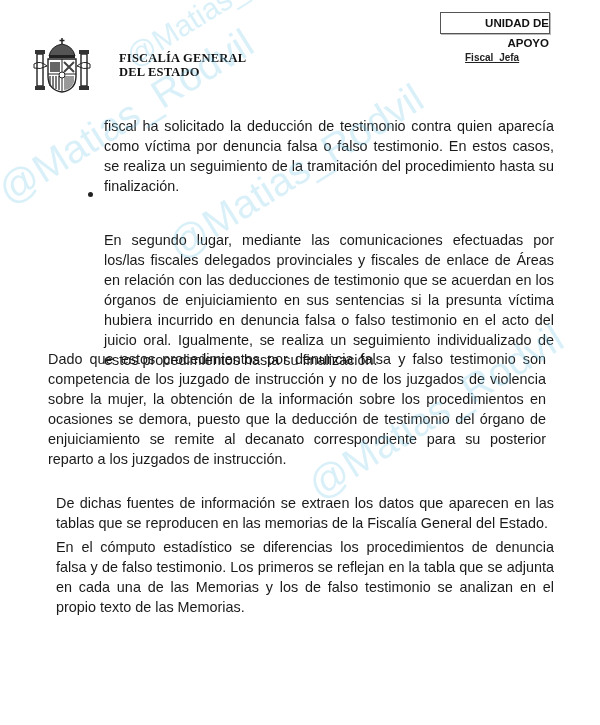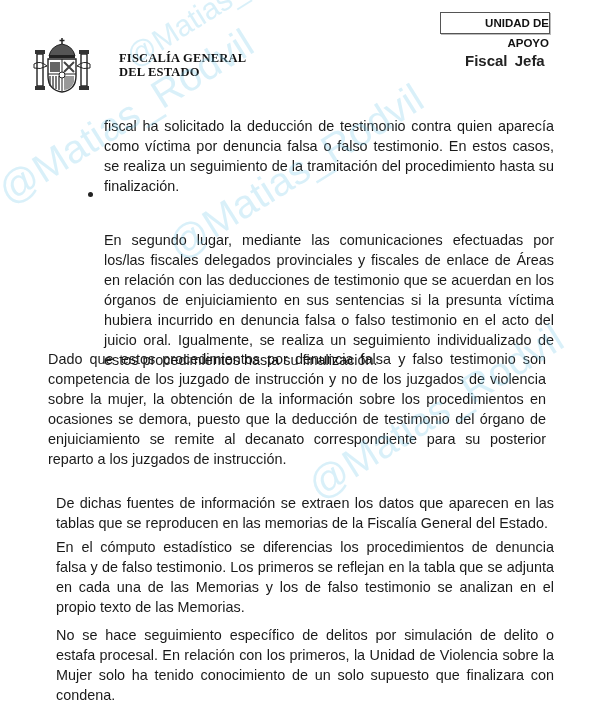--- a/index.html
+++ b/index.html
@@ -18,22 +18,22 @@
       font-size: 12.5px; line-height: 14px; color: #111; letter-spacing: 0.2px;
     }
     .org div { white-space: nowrap; }
     .unit-box {
       position: absolute; left: 440px; top: 12px; width: 108px; height: 20px;
       border: 1px solid #555; box-shadow: 1px 1px 0 #bbb;
       font-size: 11.5px; font-weight: bold; text-align: right; line-height: 20px;
       color: #111;
     }
     .role {
-      position: absolute; left: 465px; top: 52px; font-size: 15px;
-      font-weight: bold; color: #222; word-spacing: 3px;
+      position: absolute; left: 465px; top: 52px; font-size: 10px;
+      font-weight: bold; color: #222; word-spacing: 3px; text-decoration: underline;
     }
     .text {
       position: absolute; font-size: 14.4px; color: #1a1a1a;
       text-align: justify; line-height: 20px;
     }
     .bullet-cont { left: 104px; top: 116px; width: 450px; }
     .bullet-item { left: 104px; top: 182px; width: 450px; margin-top: 48px; }
     .bullet-dot {
       position: absolute; left: 88px; top: 192px; width: 5px; height: 5px;
       background: #222; border-radius: 50%;
@@ -105,21 +105,18 @@
 
   <div class="text para1">
     <p class="justify-last">Dado que estos procedimientos por denuncia falsa y falso testimonio son competencia de los juzgado de instrucción y no de los juzgados de violencia sobre la mujer, la obtención de la información sobre los procedimientos en ocasiones se demora, puesto que la deducción de testimonio del órgano de enjuiciamiento se remite al decanato correspondiente para su posterior reparto a los juzgados de instrucción.</p>
   </div>
   <div class="text para2">
     <p class="justify-last">De dichas fuentes de información se extraen los datos que aparecen en las tablas que se reproducen en las memorias de la Fiscalía General del Estado.</p>
   </div>
   <div class="text para3">
     <p class="justify-last">En el cómputo estadístico se diferencias los procedimientos de denuncia falsa y de falso testimonio. Los primeros se reflejan en la tabla que se adjunta en cada una de las Memorias y los de falso testimonio se analizan en el propio texto de las Memorias.</p>
   </div>
-  <div class="text para4">
-    <p class="justify-last">No se hace seguimiento específico de delitos por simulación de delito o estafa procesal. En relación con los primeros, la Unidad de Violencia sobre la Mujer solo ha tenido conocimiento de un solo supuesto que finalizara con condena.</p>
-  </div>
 
   <div class="watermark wm4">@Matias_Rodvil</div>
   <div class="watermark wm1">@Matias_Rodvil</div>
   <div class="watermark wm3">@Matias_Rodvil</div>
   <div class="watermark wm2">@Matias_Rodvil</div>
 </div>
 
 </body></html>

